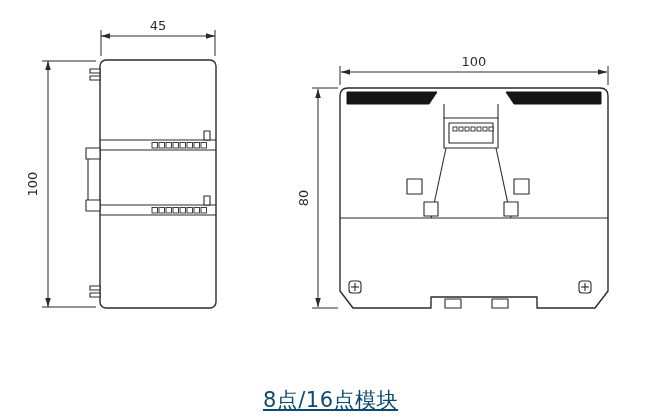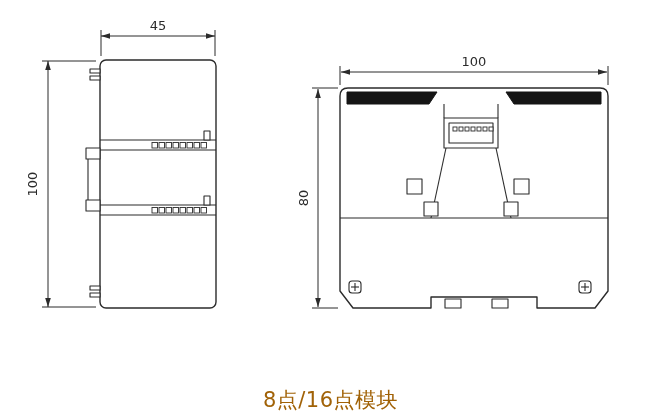--- a/index.html
+++ b/index.html
@@ -22,22 +22,23 @@
   .dim{fill:none;stroke:var(--line);stroke-width:1;}
   .dim-arrow{fill:var(--line);stroke:none;}
   .dark{fill:var(--dark);stroke:var(--dark);stroke-width:1;}
   .sq{fill:#ffffff;stroke:var(--line);stroke-width:0.9;}
   text.dim-label{font-size:13px;fill:#2b2b2b;font-family:"DejaVu Sans","Liberation Sans",sans-serif;}
   .caption{
     position:absolute;left:0;right:0;top:386px;
     text-align:center;
     font-size:21px;
     font-weight:500;
-    color:#a16207;
+    color:#0c4a6e;
     letter-spacing:0.5px;
+    text-decoration:underline;
   }
 </style>
 </head>
 <body style="background: rgb(255, 255, 255);">
 
 <div class="canvas">
   <svg width="661" height="419" viewBox="0 0 661 419">
 
     <g>
 

